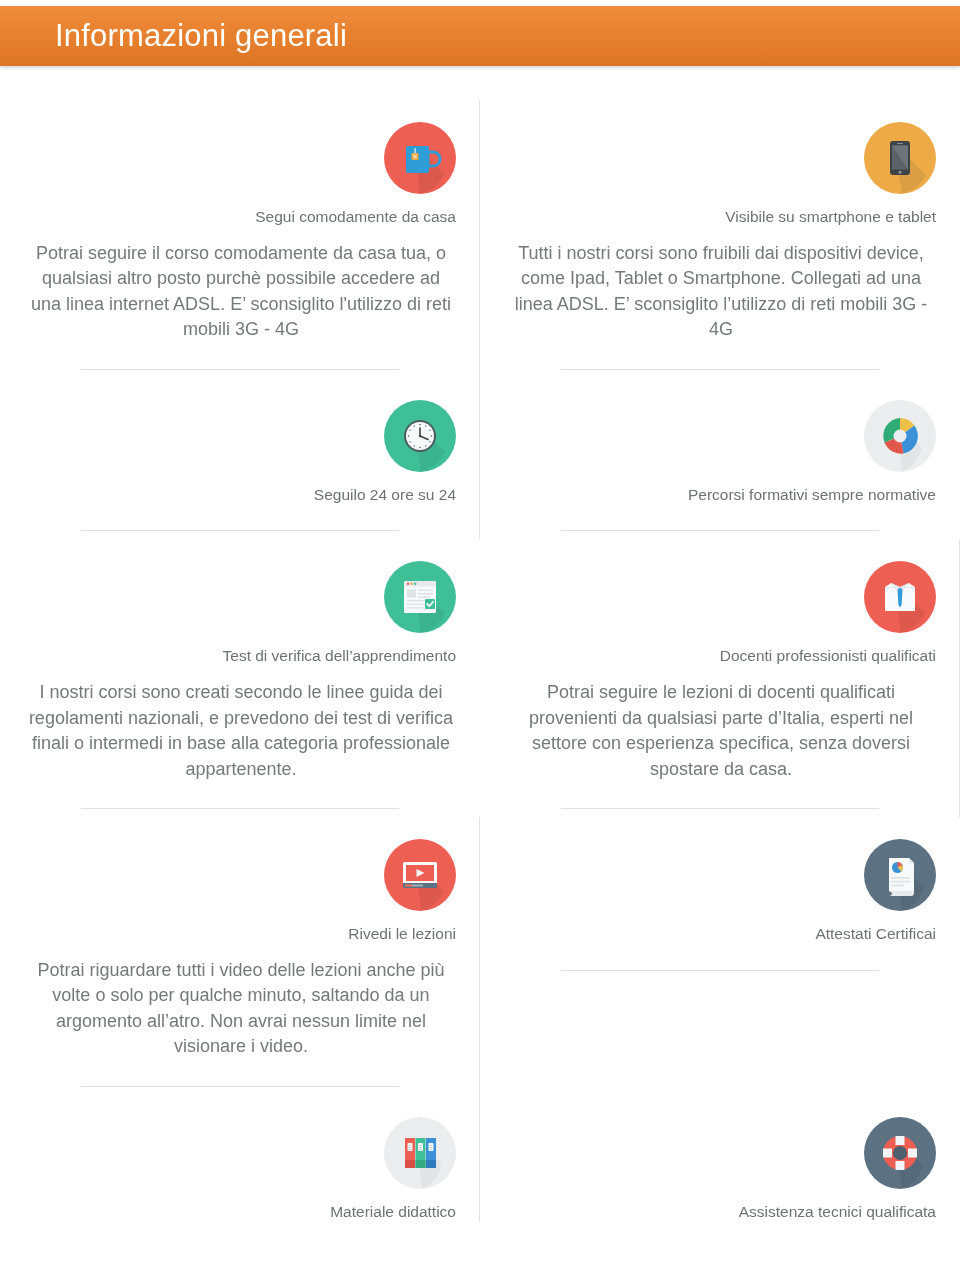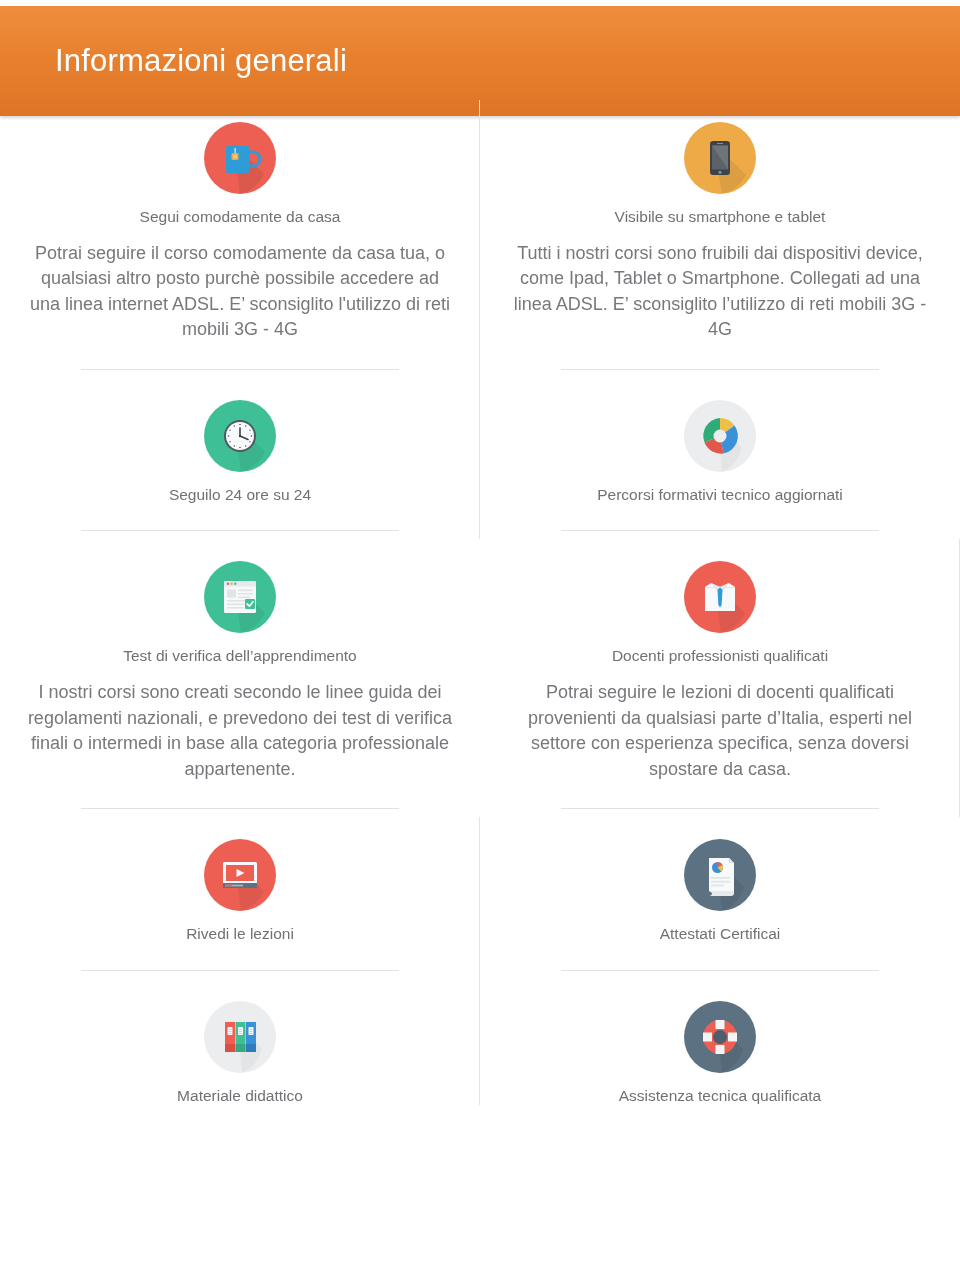--- a/index.html
+++ b/index.html
@@ -15,21 +15,21 @@
     overflow: hidden;
     position: relative;
   }
 
   
   .header {
     position: absolute;
     left: 0;
     top: 6px;
     width: 960px;
-    height: 110px;
+    height: 60px;
     background: linear-gradient(180deg, #ef8d3c 0%, #e8812f 45%, #dd7526 100%);
     box-shadow: 0 2px 3px rgba(0,0,0,0.16);
   }
   .header-title {
     position: absolute;
     left: 55px;
     top: 50%;
     transform: translateY(-50%);
     font-family: "Liberation Sans", sans-serif;
     font-size: 31px;
@@ -49,21 +49,21 @@
   .row {
     display: flex;
     width: 960px;
   }
   .cell {
     width: 539px;
     box-sizing: border-box;
     position: relative;
     display: flex;
     flex-direction: column;
-    align-items: center;
+    align-items: flex-end;
     padding: 0 24px;
   }
   
   .cell.left::after {
     content: "";
     position: absolute;
     right: 0;
     top: 0;
     bottom: 0;
     width: 1px;
@@ -182,21 +182,21 @@
         <svg viewBox="0 0 72 72">
           <circle cx="36" cy="36" r="36" fill="#ecedef"></circle>
           <path d="M33 20 L58 48 A36 36 0 0 1 38 71.9 Z" fill="#000" opacity="0.035"></path>
           <path d="M36 36 L36 18 A18 18 0 0 1 50.5 25.4 Z" fill="#edc04a"></path>
           <path d="M36 36 L50.5 25.4 A18 18 0 0 1 39.5 53.6 Z" fill="#3b91d8"></path>
           <path d="M36 36 L39.5 53.6 A18 18 0 0 1 20.5 42.5 Z" fill="#e2574c"></path>
           <path d="M36 36 L20.5 42.5 A18 18 0 0 1 36 18 Z" fill="#2fab78"></path>
           <circle cx="36" cy="36" r="6.5" fill="#ecedef"></circle>
         </svg>
       </div>
-      <div class="card-title">Percorsi formativi tecnico aggiornati</div>
+      <div class="card-title">Percorsi formativi sempre normative</div>
       <hr class="hdivider">
     </div>
   </div>
 
   <div class="row">
     <div class="cell right">
       <div class="icon-wrap">
         <svg viewBox="0 0 72 72">
           <circle cx="36" cy="36" r="36" fill="#3fbf96"></circle>
           <path d="M30 21 L61 52 A36 36 0 0 1 37 71.9 Z" fill="#000" opacity="0.06"></path>
@@ -248,20 +248,21 @@
           <path d="M30 22 L60 52 A36 36 0 0 1 37 71.9 Z" fill="#000" opacity="0.06"></path>
           <rect x="19" y="23" width="34" height="26" rx="1.5" fill="#f7f9fa"></rect>
           <rect x="22" y="26" width="28" height="16" fill="#ec5f52"></rect>
           <path d="M32.5 30 L40.5 34 L32.5 38 Z" fill="#f7f9fa"></path>
           <rect x="19" y="44" width="34" height="5" fill="#5c7182"></rect>
           <rect x="21" y="45.6" width="18" height="1.8" fill="#a7b2ba"></rect>
           <rect x="21" y="45.6" width="7" height="1.8" fill="#ec5f52"></rect>
         </svg>
       </div>
       <div class="card-title">Rivedi le lezioni</div>
+      <div class="card-desc">Potrai riguardare tutti i video delle lezioni anche più volte o solo per qualche minuto, saltando da un argomento all’atro. Non avrai nessun limite nel visionare i video.</div>
       <hr class="hdivider">
     </div>
     <div class="cell right">
       <div class="icon-wrap">
         <svg viewBox="0 0 72 72">
           <circle cx="36" cy="36" r="36" fill="#5c7182"></circle>
           <path d="M32 20 L60 48 A36 36 0 0 1 38 71.9 Z" fill="#000" opacity="0.07"></path>
           <path d="M25 19 h20 l5 5 v28 h-25 z" fill="#f7f9fa"></path>
           <path d="M45 19 l5 5 h-5 z" fill="#dfe4e7"></path>
           <path d="M25 52 h25 v2 a3 3 0 0 1 -3 3 h-22 a3 3 0 0 0 3 -3 z" fill="#e6eaed"></path>
@@ -328,17 +329,17 @@
           <circle cx="36" cy="36" r="17" fill="#ec5f52"></circle>
           <circle cx="36" cy="36" r="7" fill="#4d5e6d"></circle>
           <g fill="#f2f4f6">
             <rect x="31.5" y="19" width="9" height="9"></rect>
             <rect x="31.5" y="44" width="9" height="9"></rect>
             <rect x="19" y="31.5" width="9" height="9"></rect>
             <rect x="44" y="31.5" width="9" height="9"></rect>
           </g>
         </svg>
       </div>
-      <div class="card-title">Assistenza tecnica qualificata</div>
+      <div class="card-title">Assistenza tecnici qualificata</div>
     </div>
   </div>
 
 </div>
 
 </body></html>

